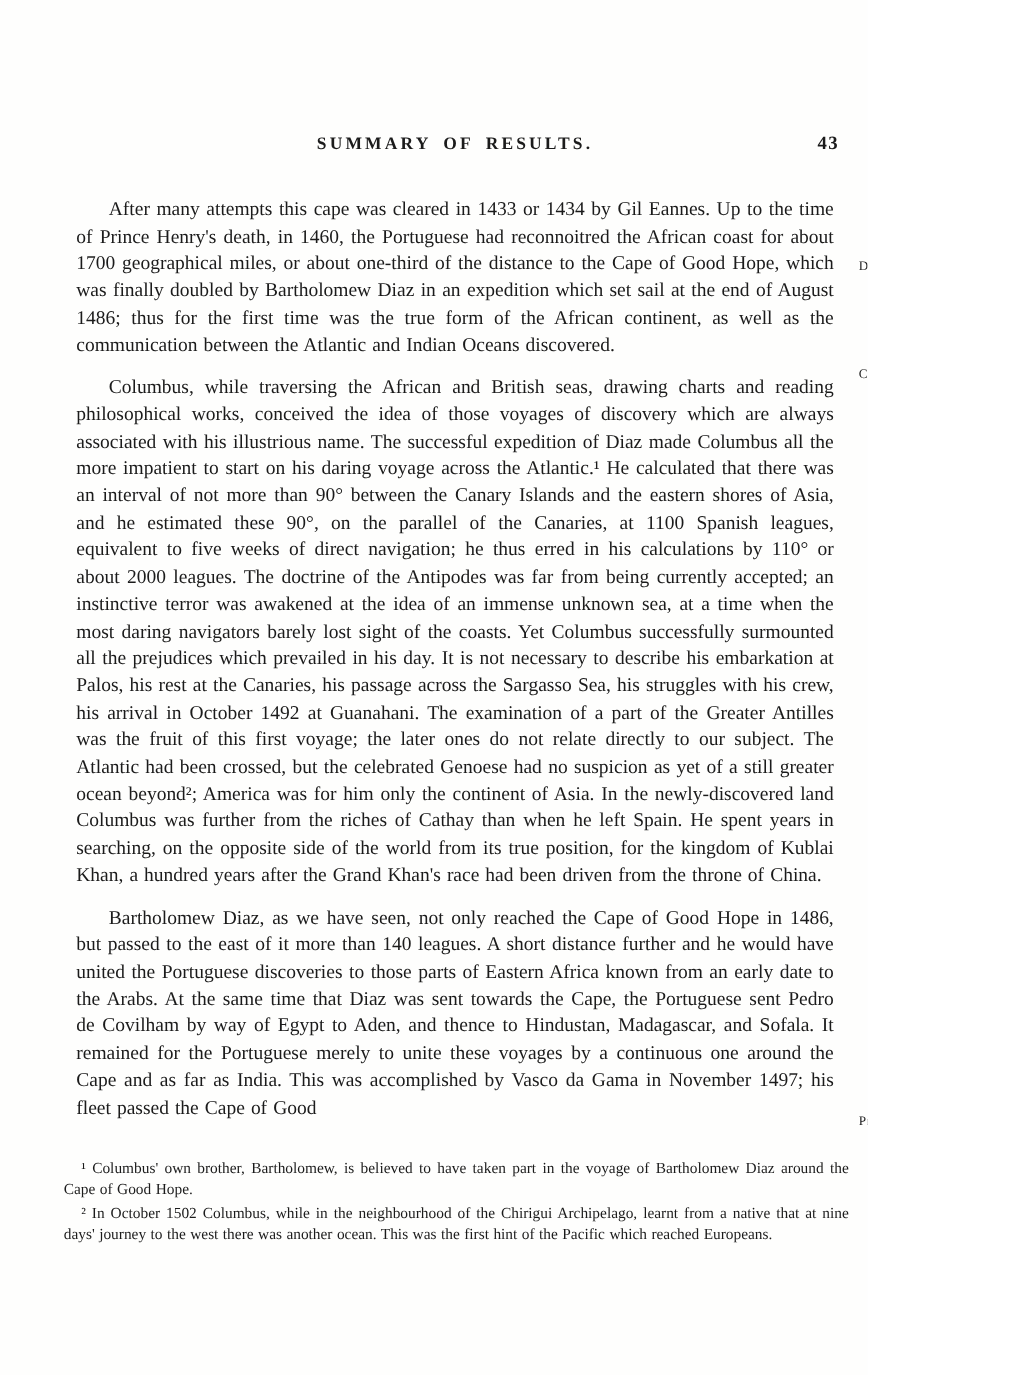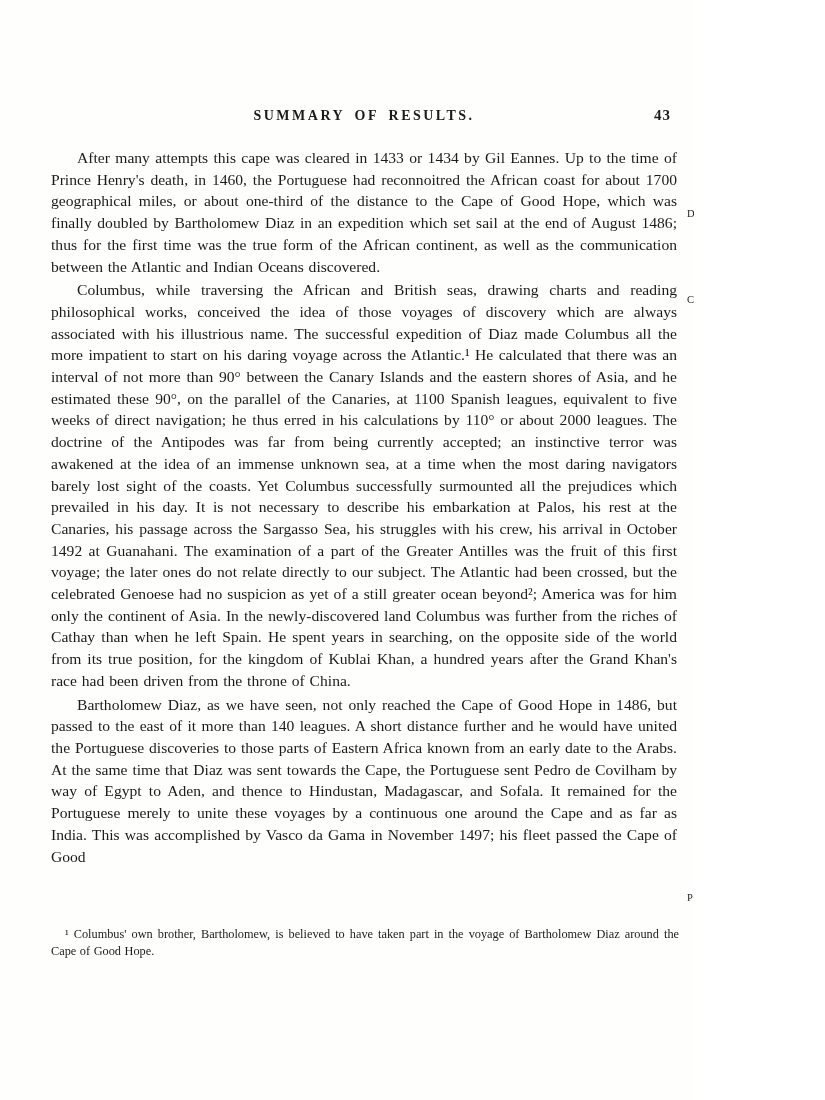--- a/index.html
+++ b/index.html
@@ -43,21 +43,21 @@
     position: absolute;
     top: 145px;
     left: 49px;
     width: 630px;
     font-size: 15.6px;
     line-height: 21.7px;
     text-align: justify;
     word-spacing: 0.06em;
   }
   .main-text p {
-    margin: 2px;
+    margin: 12px;
     text-indent: 26px;
   }
   .margin-note {
     position: absolute;
     left: 687px;
     width: 132px;
     font-size: 10.5px;
     font-variant: small-caps;
     letter-spacing: 0.5px;
     color: #1b1b1b;
@@ -96,15 +96,16 @@
     <p>Columbus, while traversing the African and British seas, drawing charts and reading philosophical works, conceived the idea of those voyages of discovery which are always associated with his illustrious name. The successful expedition of Diaz made Columbus all the more impatient to start on his daring voyage across the Atlantic.¹ He calculated that there was an interval of not more than 90° between the Canary Islands and the eastern shores of Asia, and he estimated these 90°, on the parallel of the Canaries, at 1100 Spanish leagues, equivalent to five weeks of direct navigation; he thus erred in his calculations by 110° or about 2000 leagues. The doctrine of the Antipodes was far from being currently accepted; an instinctive terror was awakened at the idea of an immense unknown sea, at a time when the most daring navigators barely lost sight of the coasts. Yet Columbus successfully surmounted all the prejudices which prevailed in his day. It is not necessary to describe his embarkation at Palos, his rest at the Canaries, his passage across the Sargasso Sea, his struggles with his crew, his arrival in October 1492 at Guanahani. The examination of a part of the Greater Antilles was the fruit of this first voyage; the later ones do not relate directly to our subject. The Atlantic had been crossed, but the celebrated Genoese had no suspicion as yet of a still greater ocean beyond²; America was for him only the continent of Asia. In the newly-discovered land Columbus was further from the riches of Cathay than when he left Spain. He spent years in searching, on the opposite side of the world from its true position, for the kingdom of Kublai Khan, a hundred years after the Grand Khan's race had been driven from the throne of China.</p>
     <p>Bartholomew Diaz, as we have seen, not only reached the Cape of Good Hope in 1486, but passed to the east of it more than 140 leagues. A short distance further and he would have united the Portuguese discoveries to those parts of Eastern Africa known from an early date to the Arabs. At the same time that Diaz was sent towards the Cape, the Portuguese sent Pedro de Covilham by way of Egypt to Aden, and thence to Hindustan, Madagascar, and Sofala. It remained for the Portuguese merely to unite these voyages by a continuous one around the Cape and as far as India. This was accomplished by Vasco da Gama in November 1497; his fleet passed the Cape of Good</p>
   </main>
 
   <aside class="margin-note note-diaz">Diaz.</aside>
   <aside class="margin-note note-columbus">Canaries.</aside>
   <aside class="margin-note note-vasco">Prince da Gama.</aside>
 
   <footer class="footnotes">
     <p>¹ Columbus' own brother, Bartholomew, is believed to have taken part in the voyage of Bartholomew Diaz around the Cape of Good Hope.</p>
+    <p>² In October 1502 Columbus, while in the neighbourhood of the Chirigui Archipelago, learnt from a native that at nine days' journey to the west there was another ocean. This was the first hint of the Pacific which reached Europeans.</p>
   </footer>
 
 </div>
 
 </body></html>

